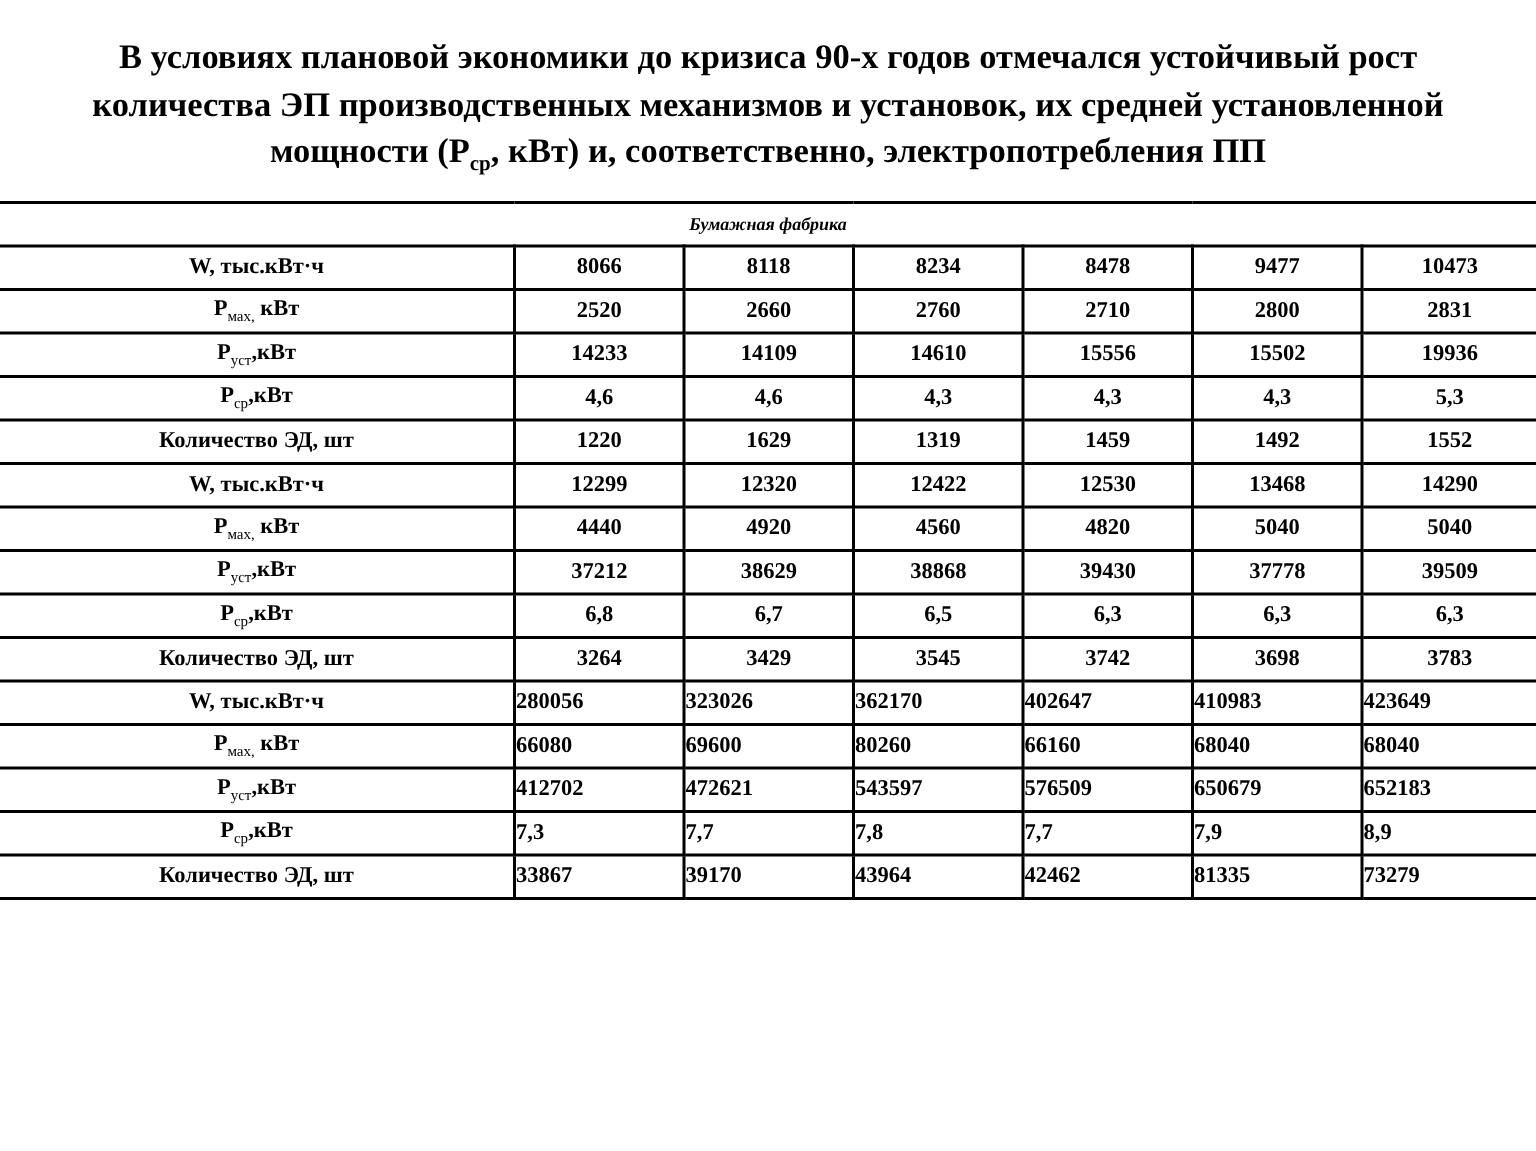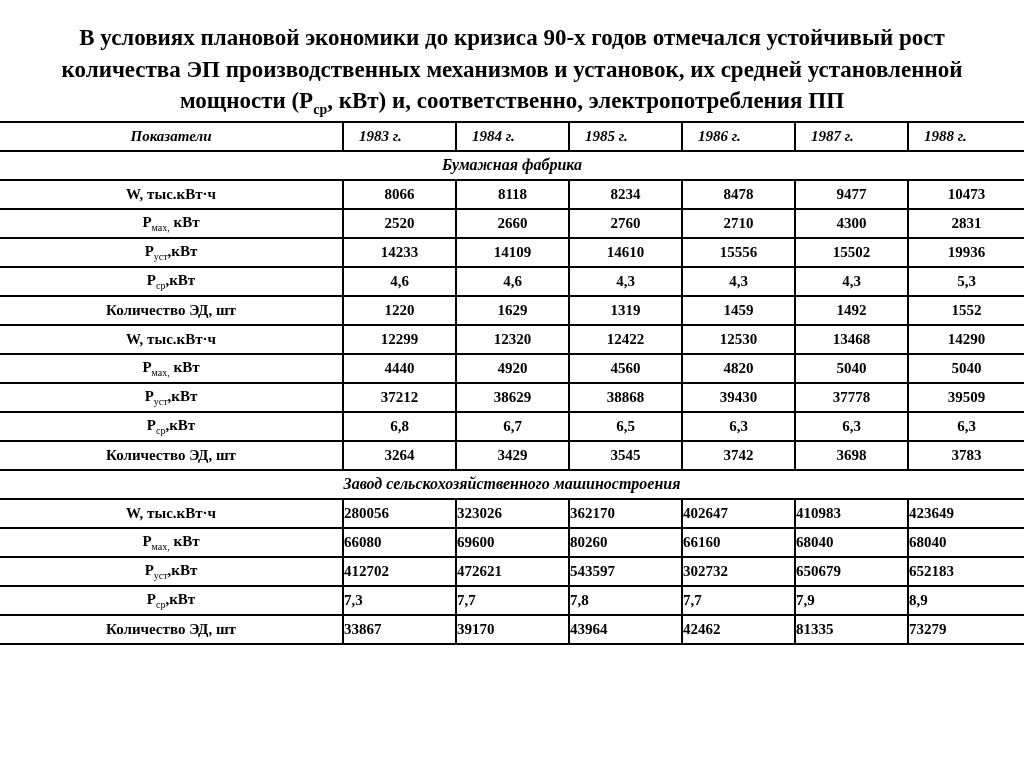--- a/index.html
+++ b/index.html
@@ -8,21 +8,21 @@
     background: #ffffff;
   }
   body {
     width: 1024px;
     height: 767px;
     overflow: hidden;
     font-family: "Liberation Serif", "DejaVu Serif", serif;
     color: #000;
   }
   .slide-title {
-    margin: 22px 28px 2px 28px;
+    margin: 22px 28px 14px 28px;
     text-align: center;
     font-size: 23px;
     font-weight: bold;
     line-height: 1.37;
     color: #000;
   }
   .slide-title sub {
     font-size: 14px;
     font-weight: bold;
   }
@@ -44,21 +44,21 @@
   table.data-table tr td:first-child { border-left: none; }
   table.data-table tr td:last-child { border-right: none; }
 
   tr.head-row td { font-style: italic; }
   tr.head-row td.lblcell { text-align: center; }
   tr.head-row td.year { text-align: left; padding-left: 15px; }
 
   tr.section-row td {
     text-align: center;
     font-style: italic;
-    font-size: 16px;
+    font-size: 12px;
     border-left: none;
     border-right: none;
   }
 
   td.lblcell { text-align: center; }
   td.lblcell sub { font-size: 10px; font-weight: normal; }
 
   td.val { text-align: center; }
   tr.left-vals td.val { text-align: left; }
 </style>
@@ -73,49 +73,40 @@
   <colgroup>
     <col style="width:343px">
     <col style="width:113px">
       <col style="width:113px">
       <col style="width:113px">
     <col style="width:113px">
       <col style="width:113px">
       <col style="width:116px">
   </colgroup>
   <tbody>
-    <tr class="head-row">
-      <td class="lblcell">Показатели</td>
-      <td class="year">1983 г.</td>
-      <td class="year">1984 г.</td>
-      <td class="year">1985 г.</td>
-      <td class="year">1986 г.</td>
-      <td class="year">1987 г.</td>
-      <td class="year">1988 г.</td>
-    </tr>
 
     <tr class="section-row">
       <td colspan="7">Бумажная фабрика</td>
     </tr>
     <tr class="data">
       <td class="lblcell"><span>W, тыс.кВт·ч</span></td>
       <td class="val">8066</td>
       <td class="val">8118</td>
       <td class="val">8234</td>
       <td class="val">8478</td>
       <td class="val">9477</td>
       <td class="val">10473</td>
     </tr>
     <tr class="data">
       <td class="lblcell"><span>Р</span><sub>мах,</sub><span> кВт</span></td>
       <td class="val">2520</td>
       <td class="val">2660</td>
       <td class="val">2760</td>
       <td class="val">2710</td>
-      <td class="val">4300</td>
+      <td class="val">2800</td>
       <td class="val">2831</td>
     </tr>
     <tr class="data">
       <td class="lblcell"><span>Р</span><sub>уст</sub><span>,кВт</span></td>
       <td class="val">14233</td>
       <td class="val">14109</td>
       <td class="val">14610</td>
       <td class="val">15556</td>
       <td class="val">15502</td>
       <td class="val">19936</td>
@@ -178,23 +169,20 @@
     <tr class="data">
       <td class="lblcell"><span>Количество ЭД, шт</span></td>
       <td class="val">3264</td>
       <td class="val">3429</td>
       <td class="val">3545</td>
       <td class="val">3742</td>
       <td class="val">3698</td>
       <td class="val">3783</td>
     </tr>
 
-    <tr class="section-row">
-      <td colspan="7">Завод сельскохозяйственного машиностроения</td>
-    </tr>
     <tr class="data left-vals">
       <td class="lblcell"><span>W, тыс.кВт·ч</span></td>
       <td class="val">280056</td>
       <td class="val">323026</td>
       <td class="val">362170</td>
       <td class="val">402647</td>
       <td class="val">410983</td>
       <td class="val">423649</td>
     </tr>
     <tr class="data left-vals">
@@ -204,21 +192,21 @@
       <td class="val">80260</td>
       <td class="val">66160</td>
       <td class="val">68040</td>
       <td class="val">68040</td>
     </tr>
     <tr class="data left-vals">
       <td class="lblcell"><span>Р</span><sub>уст</sub><span>,кВт</span></td>
       <td class="val">412702</td>
       <td class="val">472621</td>
       <td class="val">543597</td>
-      <td class="val">302732</td>
+      <td class="val">576509</td>
       <td class="val">650679</td>
       <td class="val">652183</td>
     </tr>
     <tr class="data left-vals">
       <td class="lblcell"><span>Р</span><sub>ср</sub><span>,кВт</span></td>
       <td class="val">7,3</td>
       <td class="val">7,7</td>
       <td class="val">7,8</td>
       <td class="val">7,7</td>
       <td class="val">7,9</td>

